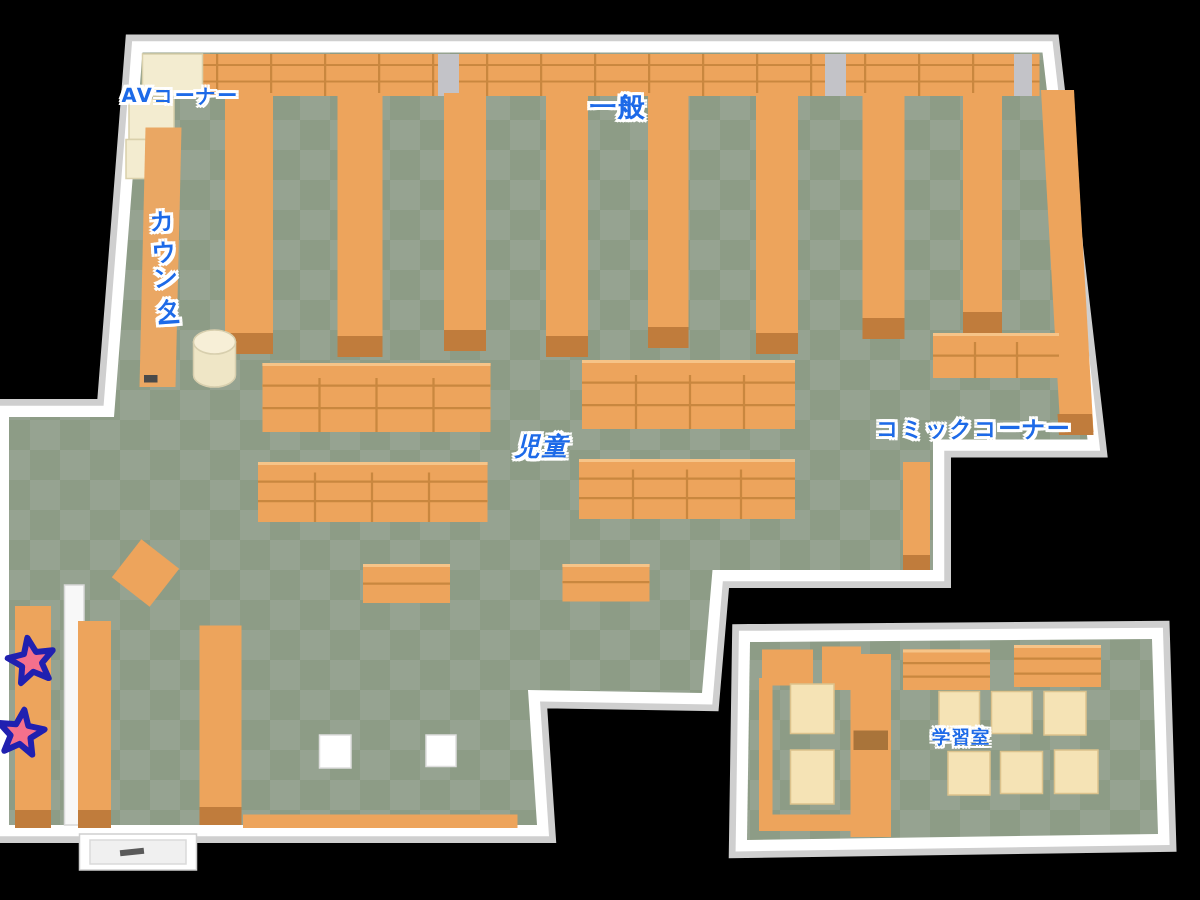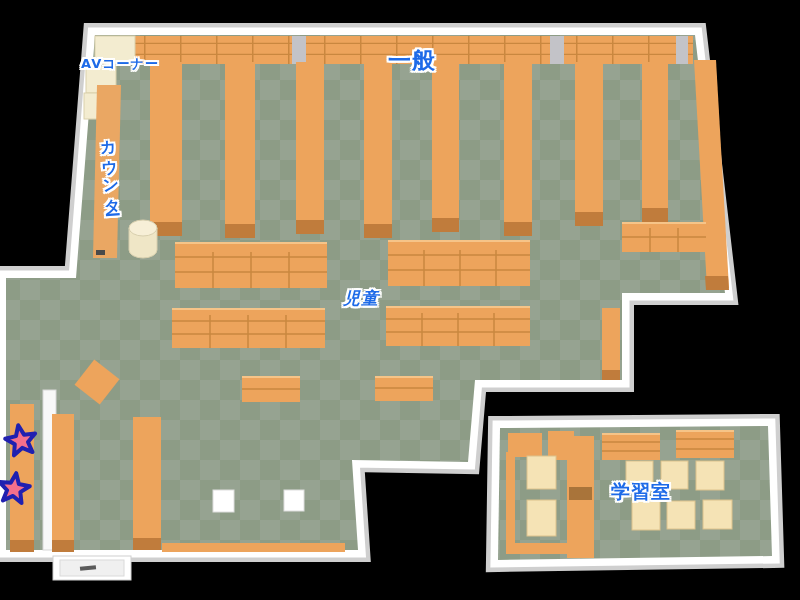--- a/index.html
+++ b/index.html
@@ -47,26 +47,26 @@
 
   
   .map-label{
     position:absolute;transform:translate(-50%,-50%);
     color:var(--label-blue);font-weight:bold;white-space:nowrap;z-index:5;
     text-shadow:-2px 0 0 #fff,2px 0 0 #fff,0 -2px 0 #fff,0 2px 0 #fff,
                 -2px -2px 0 #fff,2px -2px 0 #fff,-2px 2px 0 #fff,2px 2px 0 #fff;
     letter-spacing:1px;
   }
   .lbl-av{left:120px;top:64px;font-size:13px;}
-  .lbl-general{left:412px;top:60px;font-size:23px;}
+  .lbl-general{left:412px;top:71px;font-size:18px;}
   .lbl-counter{left:109px;top:168px;font-size:16px;
     writing-mode:vertical-rl;text-orientation:upright;transform:translate(-50%,-50%) rotate(-4deg);}
   .lbl-children{left:361px;top:298px;font-size:17px;font-style:italic;}
   .lbl-comic{left:649px;top:286px;font-size:15px;}
-  .lbl-study{left:641px;top:492px;font-size:19px;font-family:Liberation Serif, serif;}
+  .lbl-study{left:641px;top:492px;font-size:12px;font-family:Liberation Serif, serif;}
 </style>
 </head>
 <body>
 
 <div id="stage">
 
 <svg width="800" height="600" viewBox="0 0 800 600">
   <defs>
     <pattern id="pFloor" width="40" height="40" patternUnits="userSpaceOnUse">
       <rect class="fl-light" x="0" y="0" width="40" height="40"></rect>
@@ -277,15 +277,16 @@
     <rect class="table" x="632" y="501" width="28" height="29"></rect>
     <rect class="table" x="667" y="501" width="28" height="28"></rect>
     <rect class="table" x="703" y="500" width="29" height="29"></rect>
   </g>
 </svg>
 
 <div class="map-label lbl-av">AVコーナー</div>
 <div class="map-label lbl-general">一般</div>
 <div class="map-label lbl-counter">カウンター</div>
 <div class="map-label lbl-children">児童</div>
+<div class="map-label lbl-comic">コミックコーナー</div>
 <div class="map-label lbl-study">学習室</div>
 
 </div>
 
 </body></html>

